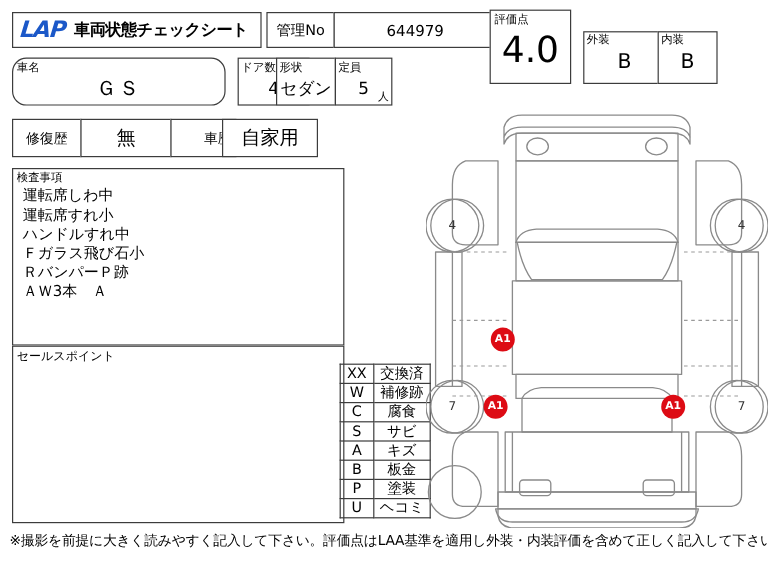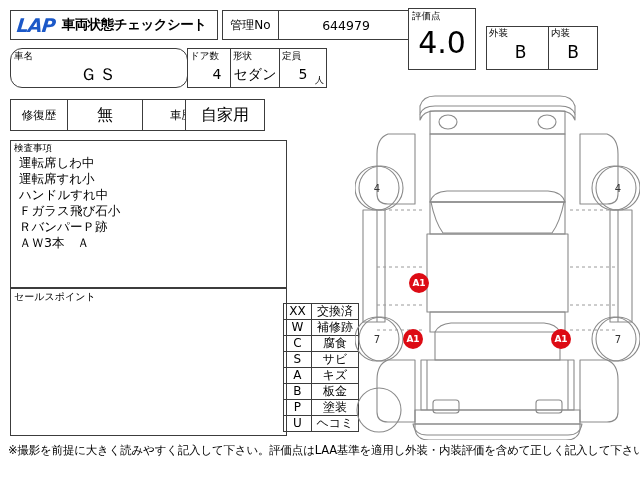--- a/index.html
+++ b/index.html
@@ -62,21 +62,21 @@
   }
 
   
   #name-box { left: 10px; top: 48px; width: 178px; height: 40px; border-radius: 12px; }
   #name-box .lbl { position: absolute; left: 3px; top: 1px; font-size: 9.5px; }
   #name-box .val {
     position: absolute; left: 0; right: 0; top: 12px;
     text-align: center; font-size: 17px; letter-spacing: 2px; line-height: 26px;
   }
 
-  #door-box { left: 187px; top: 48px; width: 60px; height: 40px; }
+  #door-box { left: 198px; top: 48px; width: 60px; height: 40px; }
   #shape-box { left: 230px; top: 48px; width: 50px; height: 40px; }
   #seat-box { left: 279px; top: 48px; width: 48px; height: 40px; }
   .minicell .lbl { position: absolute; left: 2px; top: 1px; font-size: 9.5px; }
   .minicell .val {
     position: absolute; left: 0; right: 0; top: 13px;
     text-align: center; font-size: 14px; line-height: 24px;
   }
   #seat-box .unit { position: absolute; right: 2px; bottom: 0px; font-size: 9px; }
 
   

